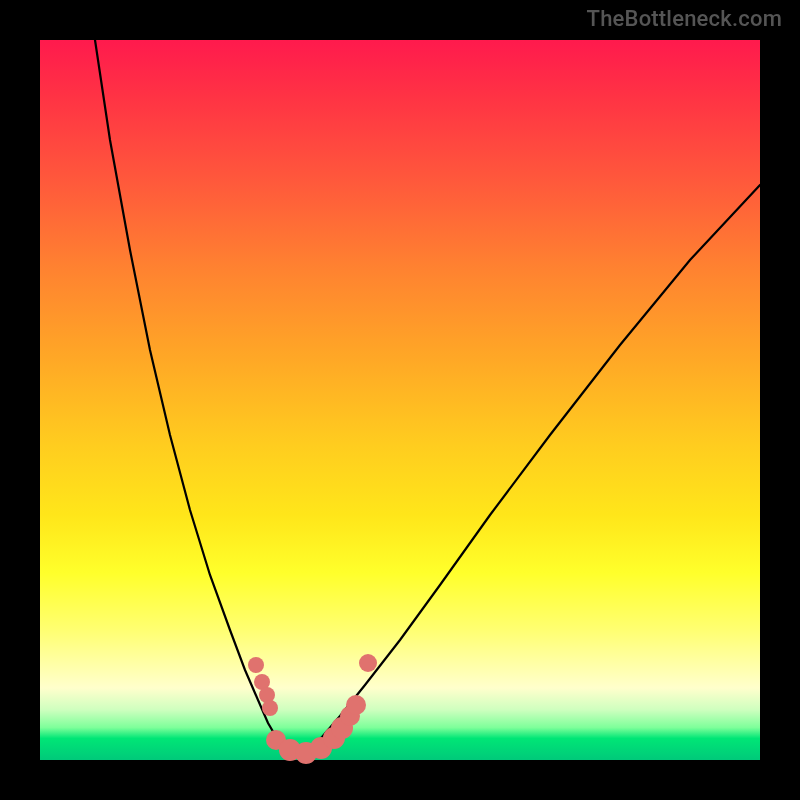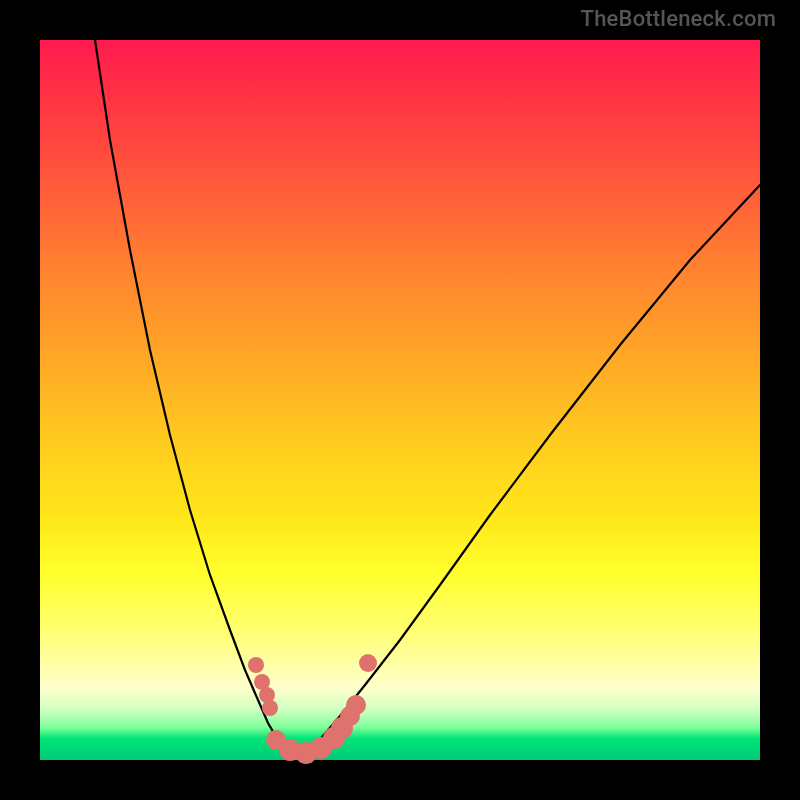--- a/index.html
+++ b/index.html
@@ -36,21 +36,21 @@
       #ffffcc 90%,
       #cfffbf 93%,
       #7dff9a 95.5%,
       #00e676 97%,
       #00c97a 100%
     );
   }
   .watermark {
     position: absolute;
     top: 6px;
-    right: 24px;
+    right: 18px;
     color: #555555;
     font-size: 22px;
     font-weight: 500;
     letter-spacing: 0.2px;
     user-select: none;
   }
   svg.curve {
     position: absolute;
     inset: 0;
     width: 720px;

